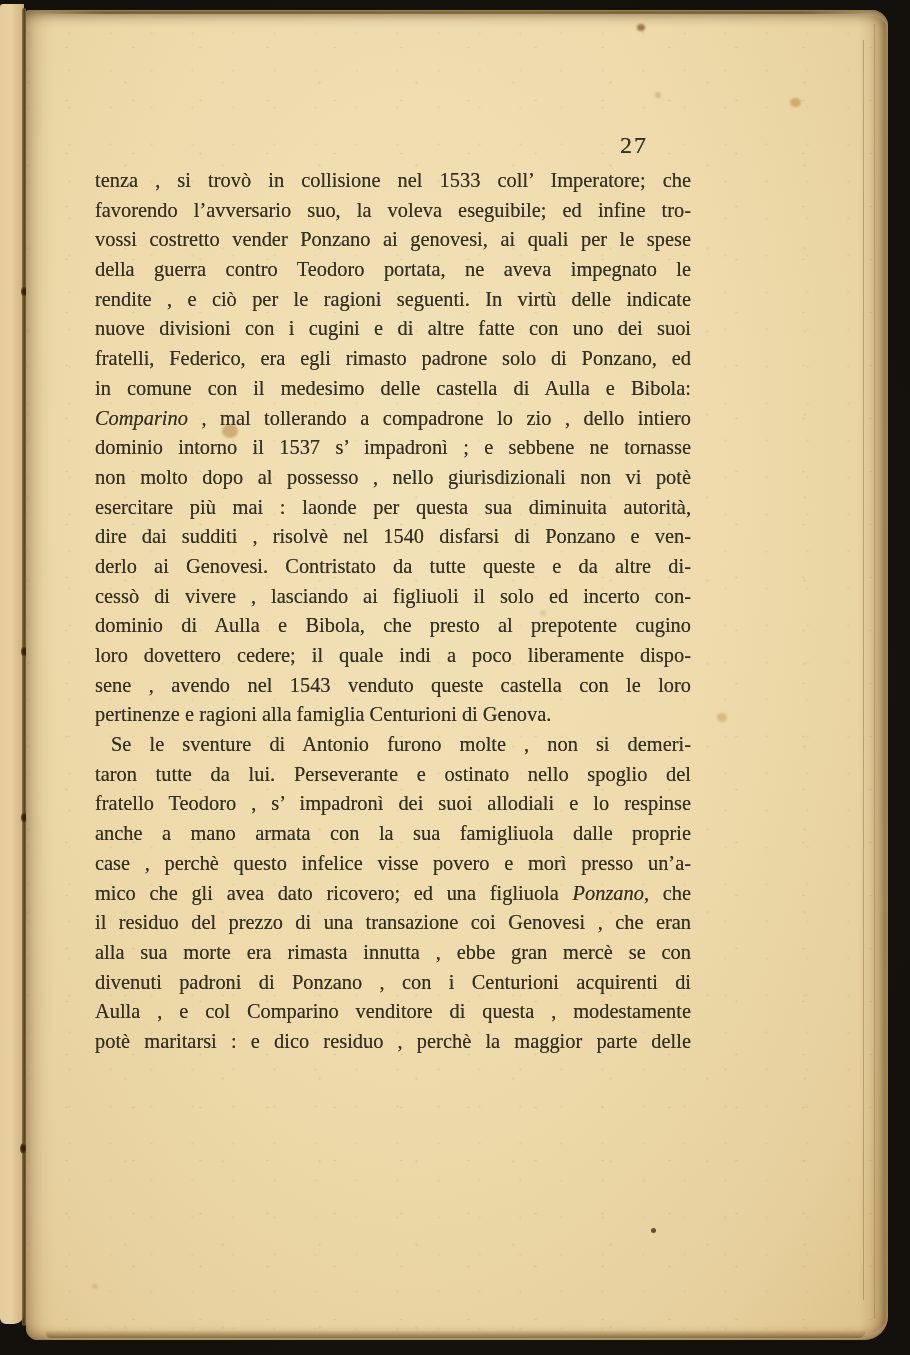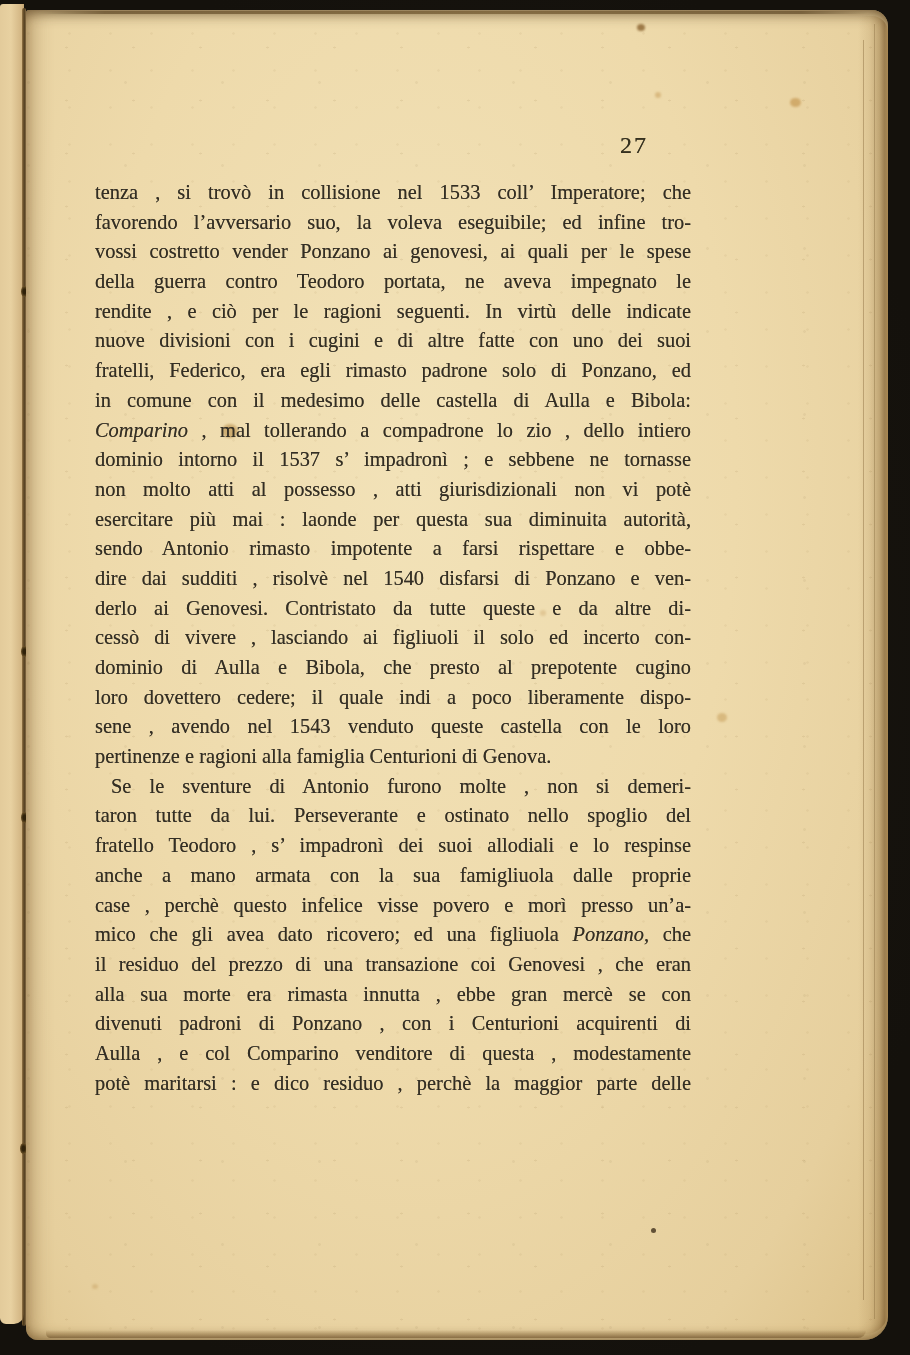--- a/index.html
+++ b/index.html
@@ -126,21 +126,21 @@
     font-size: 24px;
     letter-spacing: 2px;
     color: #35301f;
     text-shadow: 0 0 .6px rgba(53,48,31,.7);
   }
 
   
   .text-block {
     position: absolute;
     left: 69px;  
-    top: 168px;  
+    top: 156px;  
     width: 596px;
     color: #332e24;
     font-size: 20.4px;
     text-shadow: 0 0 .5px rgba(51,46,36,.65);
     overflow: visible;
   }
   .para { margin: 0; }
   .line {
     height: 29.7px;
     line-height: 29.7px;
@@ -191,23 +191,22 @@
           <div class="line"><span>tenza , si trovò in collisione nel 1533 coll’ Imperatore; che</span></div>
           <div class="line"><span>favorendo l’avversario suo, la voleva eseguibile; ed infine tro-</span></div>
           <div class="line"><span>vossi costretto vender Ponzano ai genovesi, ai quali per le spese</span></div>
           <div class="line"><span>della guerra contro Teodoro portata, ne aveva impegnato le</span></div>
           <div class="line"><span>rendite , e ciò per le ragioni seguenti. In virtù delle indicate</span></div>
           <div class="line"><span>nuove divisioni con i cugini e di altre fatte con uno dei suoi</span></div>
           <div class="line"><span>fratelli, Federico, era egli rimasto padrone solo di Ponzano, ed</span></div>
           <div class="line"><span>in comune con il medesimo delle castella di Aulla e Bibola:</span></div>
           <div class="line"><span class="it">Comparino</span><span> , mal tollerando a compadrone lo zio , dello intiero</span></div>
           <div class="line"><span>dominio intorno il 1537 s’ impadronì ; e sebbene ne tornasse</span></div>
-          <div class="line"><span>non molto atti al possesso , atti giurisdizionali non vi potè</span></div>
+          <div class="line"><span>non molto dopo al possesso , nello giurisdizionali non vi potè</span></div>
           <div class="line"><span>esercitare più mai : laonde per questa sua diminuita autorità,</span></div>
-          <div class="line"><span>sendo Antonio rimasto impotente a farsi rispettare e obbe-</span></div>
           <div class="line"><span>dire dai sudditi , risolvè nel 1540 disfarsi di Ponzano e ven-</span></div>
           <div class="line"><span>derlo ai Genovesi. Contristato da tutte queste e da altre di-</span></div>
           <div class="line"><span>cessò di vivere , lasciando ai figliuoli il solo ed incerto con-</span></div>
           <div class="line"><span>dominio di Aulla e Bibola, che presto al prepotente cugino</span></div>
           <div class="line"><span>loro dovettero cedere; il quale indi a poco liberamente dispo-</span></div>
           <div class="line"><span>sene , avendo nel 1543 venduto queste castella con le loro</span></div>
           <div class="line no-j"><span>pertinenze e ragioni alla famiglia Centurioni di Genova.</span></div>
         </div>
         <div class="para indent">
           <div class="line"><span>Se le sventure di Antonio furono molte , non si demeri-</span></div>

